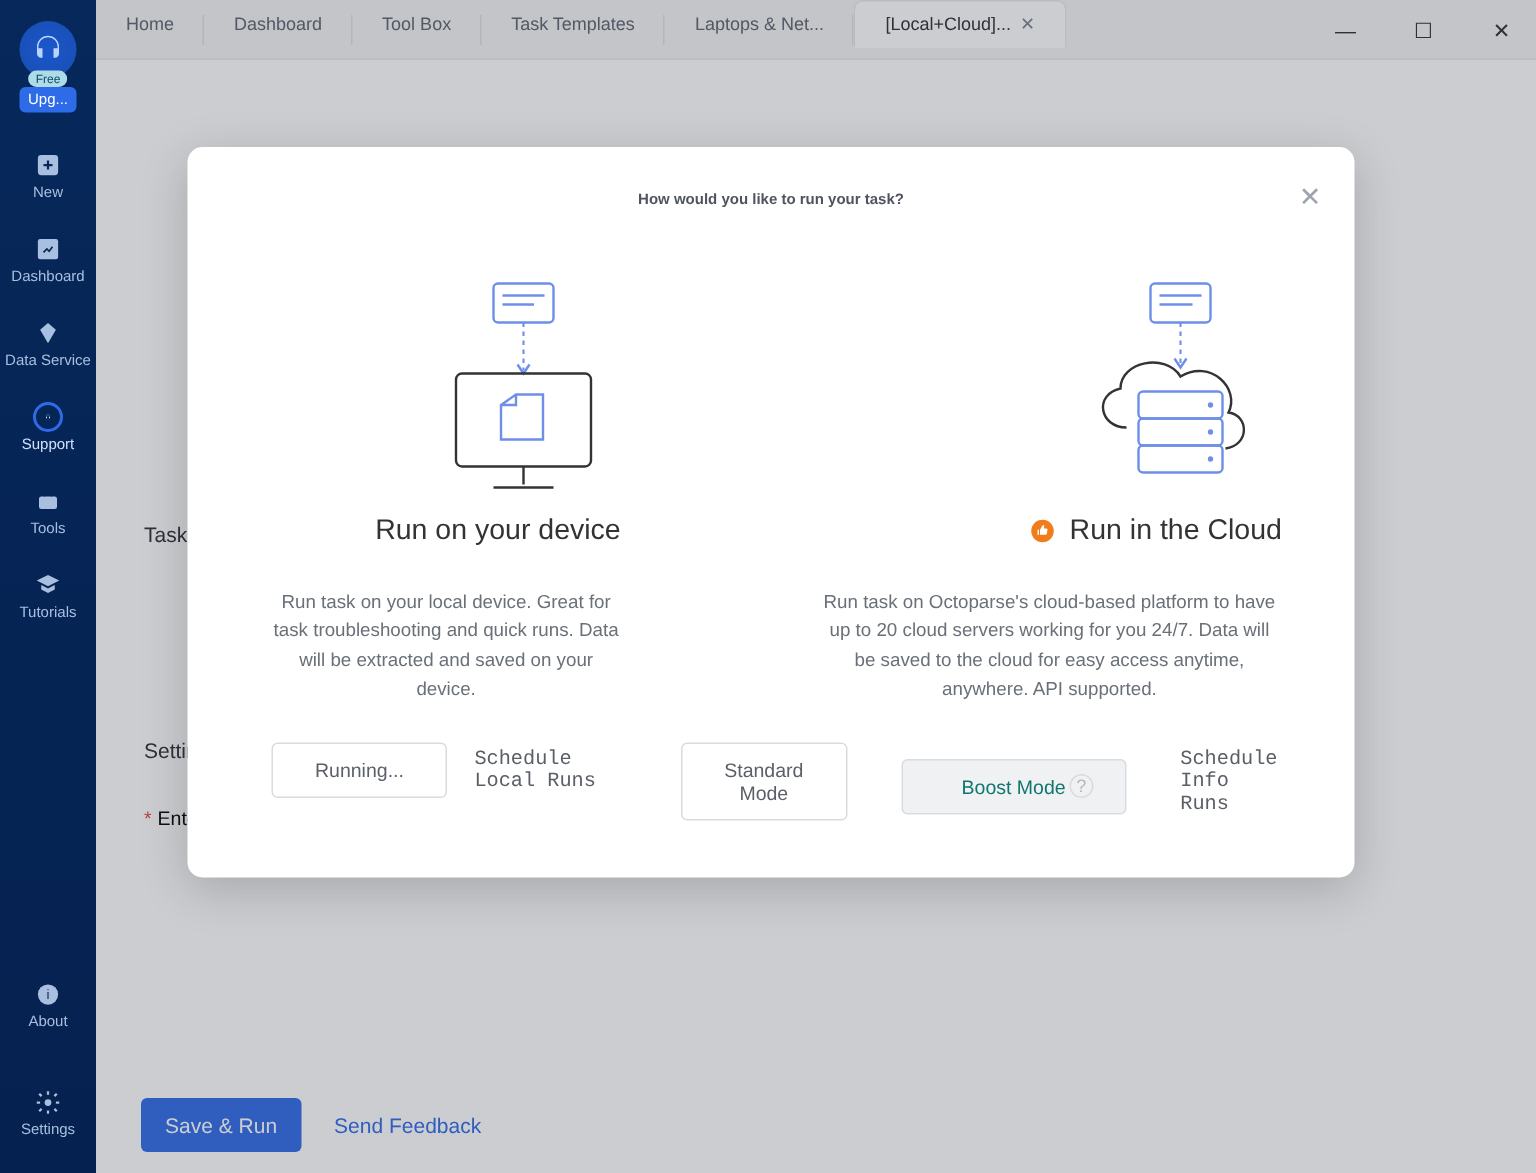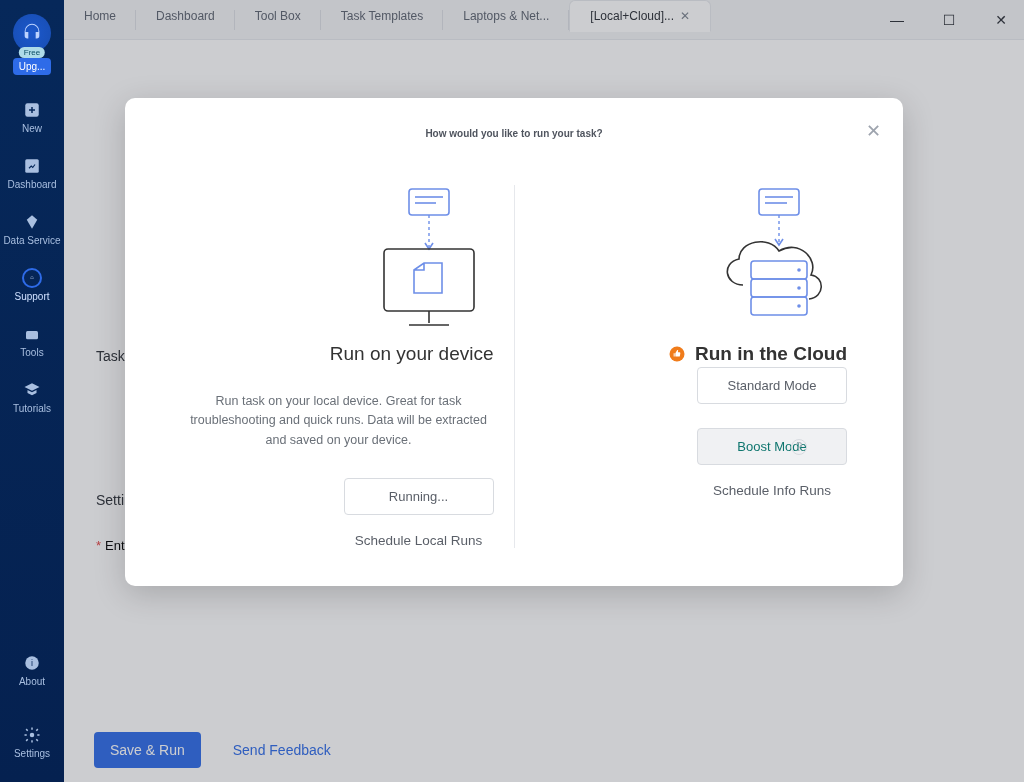--- a/index.html
+++ b/index.html
@@ -61,21 +61,21 @@
     background: #fff; padding: 30px 32px 70px;
     z-index: 1;
   }
   .bg-label { color: #2b2f36; font-size: 14px; }
   .bg-task-info { position: absolute; top: 308px; left: 32px; }
   .bg-settings  { position: absolute; top: 452px; left: 32px; }
   .bg-required  { position: absolute; top: 498px; left: 32px; font-size: 13px; }
   .bg-required .star { color: #e24545; margin-right: 4px; }
   .footer-bar {
     position: absolute; left: 30px; bottom: 0; right: 0; height: 64px;
-    display:flex; align-items:center; gap: 32px;
+    display:flex; align-items:center; gap: 22px;
   }
   .btn-primary { background:#2e6be8; color:#fff; border:none; padding:10px 16px; border-radius:4px; font-size:14px; cursor:pointer; }
   .link { color:#2e6be8; font-size:14px; cursor:pointer; }
 
   
   .overlay {
     position: absolute; left: 64px; top: 0; right: 0; bottom: 0;
     background: rgba(50,55,68,0.25);
     z-index: 20;
   }
@@ -86,31 +86,31 @@
     background: #fff; border-radius: 10px; box-shadow: 0 8px 32px rgba(0,0,0,0.18);
     z-index: 30; padding: 30px 36px 38px;
   }
   .modal-title { text-align:center; color:#4f545e; font-size:10px; font-weight:600; }
   .modal-close { position:absolute; right:22px; top:22px; color:#9ea4ae; font-size:18px; cursor:pointer; }
   .columns { display:flex; margin-top: 46px; }
   .col { flex:1; display:flex; flex-direction:column; align-items:flex-end; padding: 0 20px; }
   .divider { width:1px; background:#e6e8ec; }
   .illus { height: 150px; display:flex; align-items:center; justify-content:center; }
   .opt-title { font-size:19px; color:#333; margin-top: 8px; font-weight:400; display:flex; align-items:center; gap:8px; }
-  .opt-title.bold { font-weight:700; }
+  .opt-title.bold { font-weight:400; }
   .opt-desc { color:#6a7078; font-size:12.5px; line-height:1.55; text-align:center; margin-top:27px; max-width: 310px; min-height: 84px; }
   .btn-outline {
     border:1px solid #d8dbe0; background:#fff; color:#5a5f68; padding:10px 28px;
     border-radius:4px; font-size:13px; cursor:pointer; width: 150px;
   }
   .btn-outline.disabled { background:#f0f1f3; color:#0f766e; cursor:default; }
   .btn-row { position:relative; display:flex; align-items:center; justify-content:center; margin-top:6px; width:100%; }
   .btn-row .help { position:absolute; right:40px; font-size:12px; color:#b2b7bf; border:1px solid #d8dbe0; border-radius:50%; width:16px;height:16px; display:flex;align-items:center;justify-content:center; }
-  .action-stack { display:flex; flex-direction:column; align-items:center; gap:18px; margin-top:2px; }
-  .text-link { font-size:13.5px; color:#5a5f68; cursor:pointer; }
+  .action-stack { display:flex; align-items:center; gap:18px; margin-top:19px; }
+  .text-link { font-size:13.5px; color:#5a5f68; cursor:pointer;font-family:Liberation Mono, monospace; }
   .stamp {
     width:20px;height:20px; display:inline-flex;align-items:center;justify-content:center;
   }
   .stamp svg { width:20px; height:20px; }
 
   
   .stroke { stroke:#6e8fe8; stroke-width:1.6; fill:none; }
 </style>
 </head>
 <body>
@@ -289,20 +289,21 @@
       <div class="opt-title bold">
         <span class="stamp">
           <svg viewBox="0 0 24 24">
               <circle cx="12" cy="12" r="9" fill="#f07c1b"></circle>
               <path d="M12 3l1.2 2 2.2-.6.2 2.3 2.3.2-.6 2.2 2 1.2-2 1.2.6 2.2-2.3.2-.2 2.3-2.2-.6L12 21l-1.2-2-2.2.6-.2-2.3-2.3-.2.6-2.2-2-1.2 2-1.2-.6-2.2 2.3-.2.2-2.3 2.2.6z" fill="#f07c1b"></path>
               <path d="M10 15h4.5a1 1 0 0 0 1-1l.5-3a1 1 0 0 0-1-1H13l.4-1.8a.8.8 0 0 0-1.5-.5L10 11v4zM8 11h1.2v4H8z" fill="#fff"></path>
             </svg>
         </span>
         <span>Run in the Cloud</span>
       </div>
+      <div class="opt-desc">Run task on Octoparse's cloud-based platform to have up to 20 cloud servers working for you 24/7. Data will be saved to the cloud for easy access anytime, anywhere. API supported.</div>
       <div class="action-stack">
         <button class="btn-outline">Standard Mode</button>
         <div class="btn-row">
           <button class="btn-outline disabled">Boost Mode</button>
           <span class="help">?</span>
         </div>
         <span class="text-link">Schedule Info Runs</span>
       </div>
     </div>
   </div>

